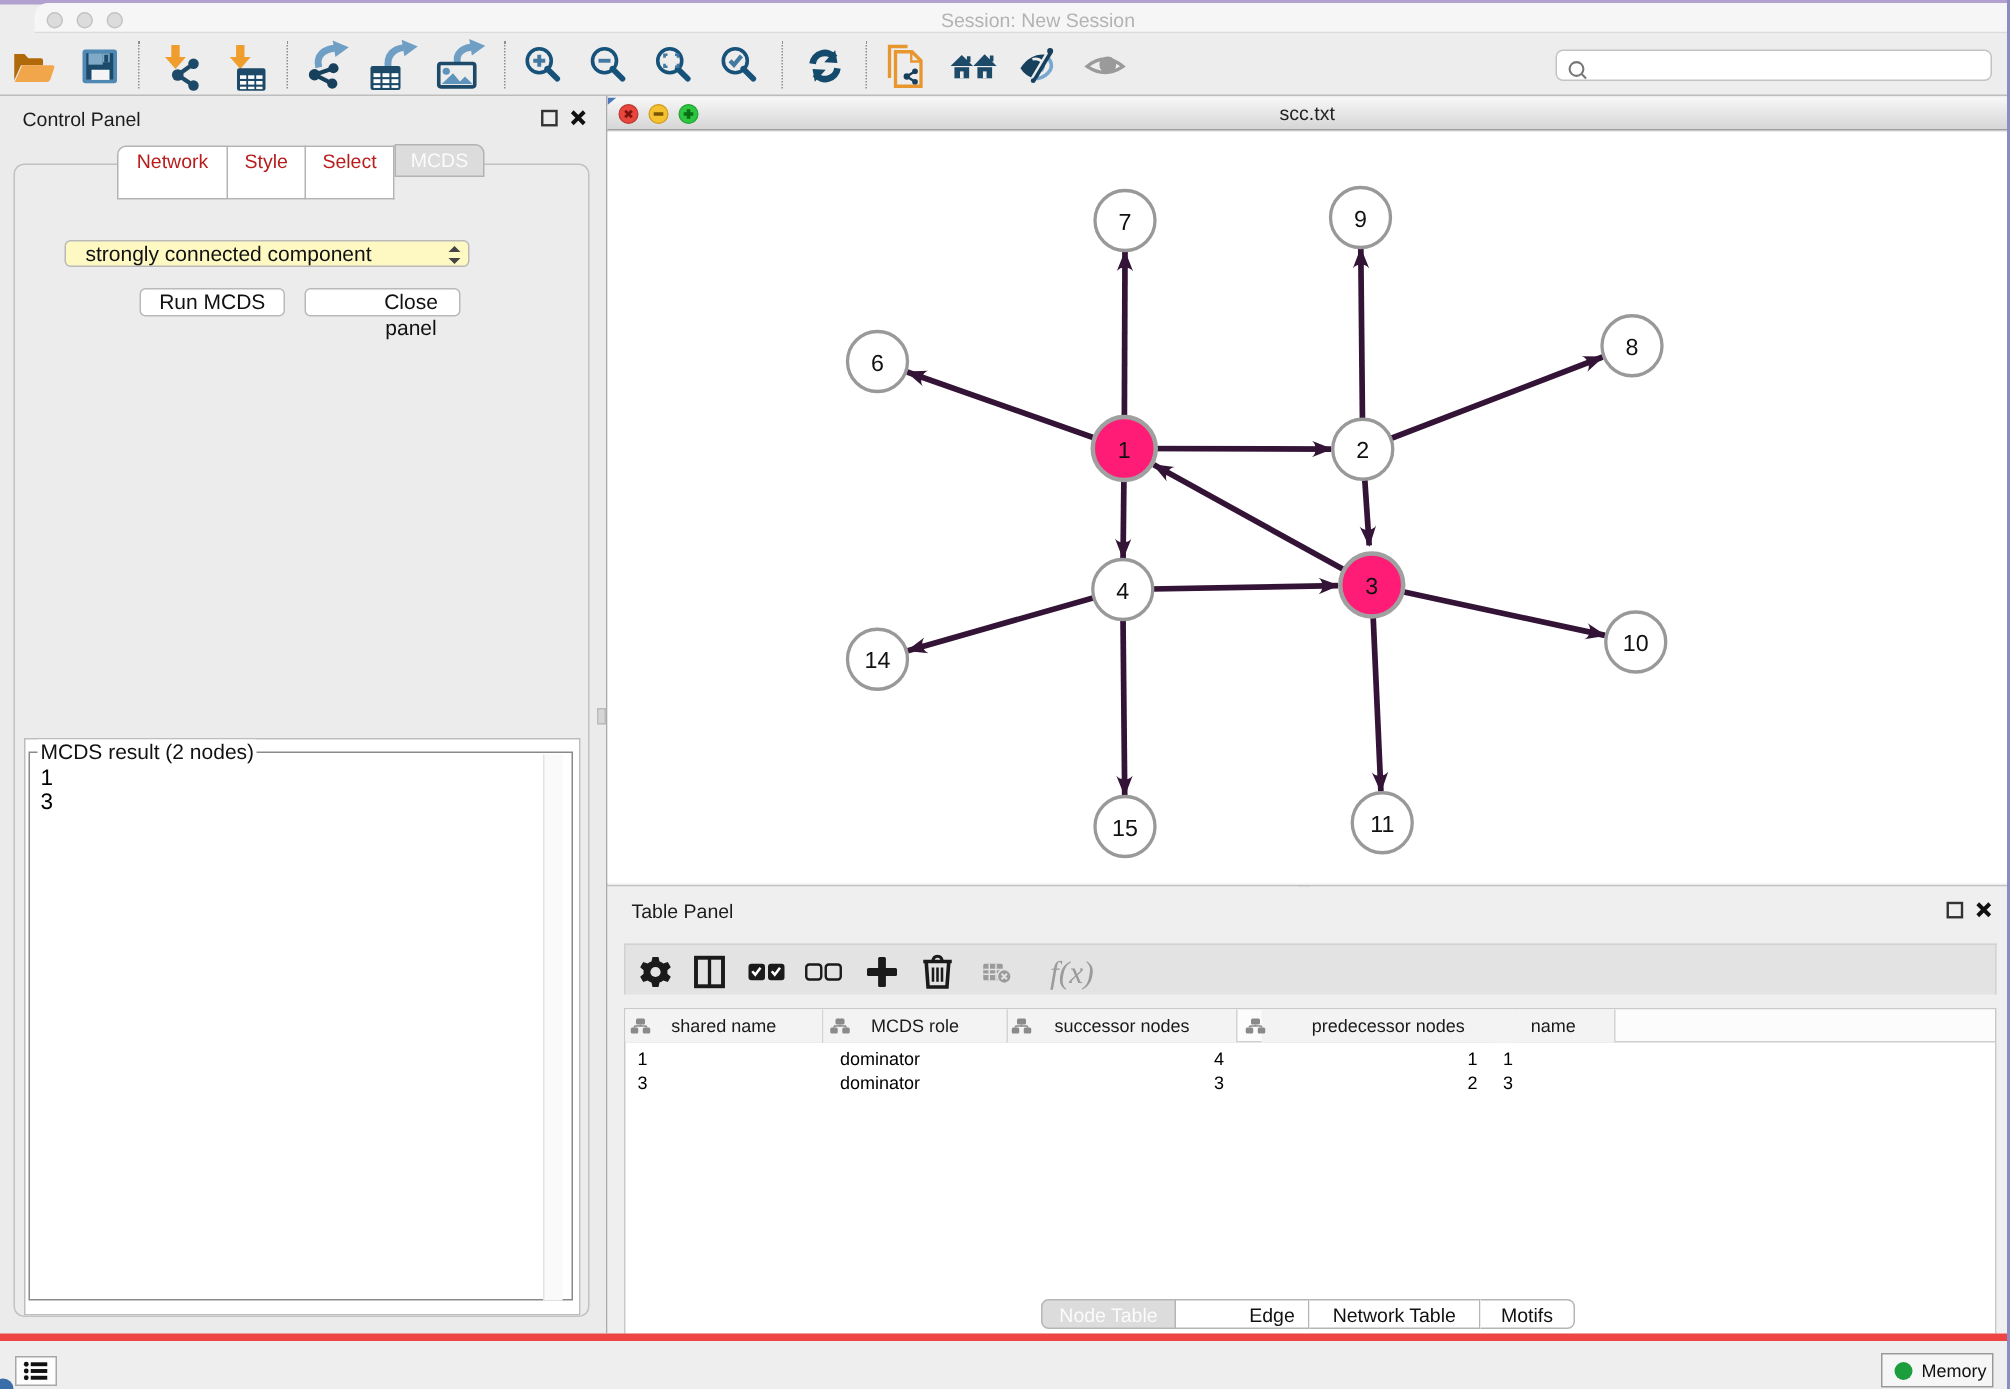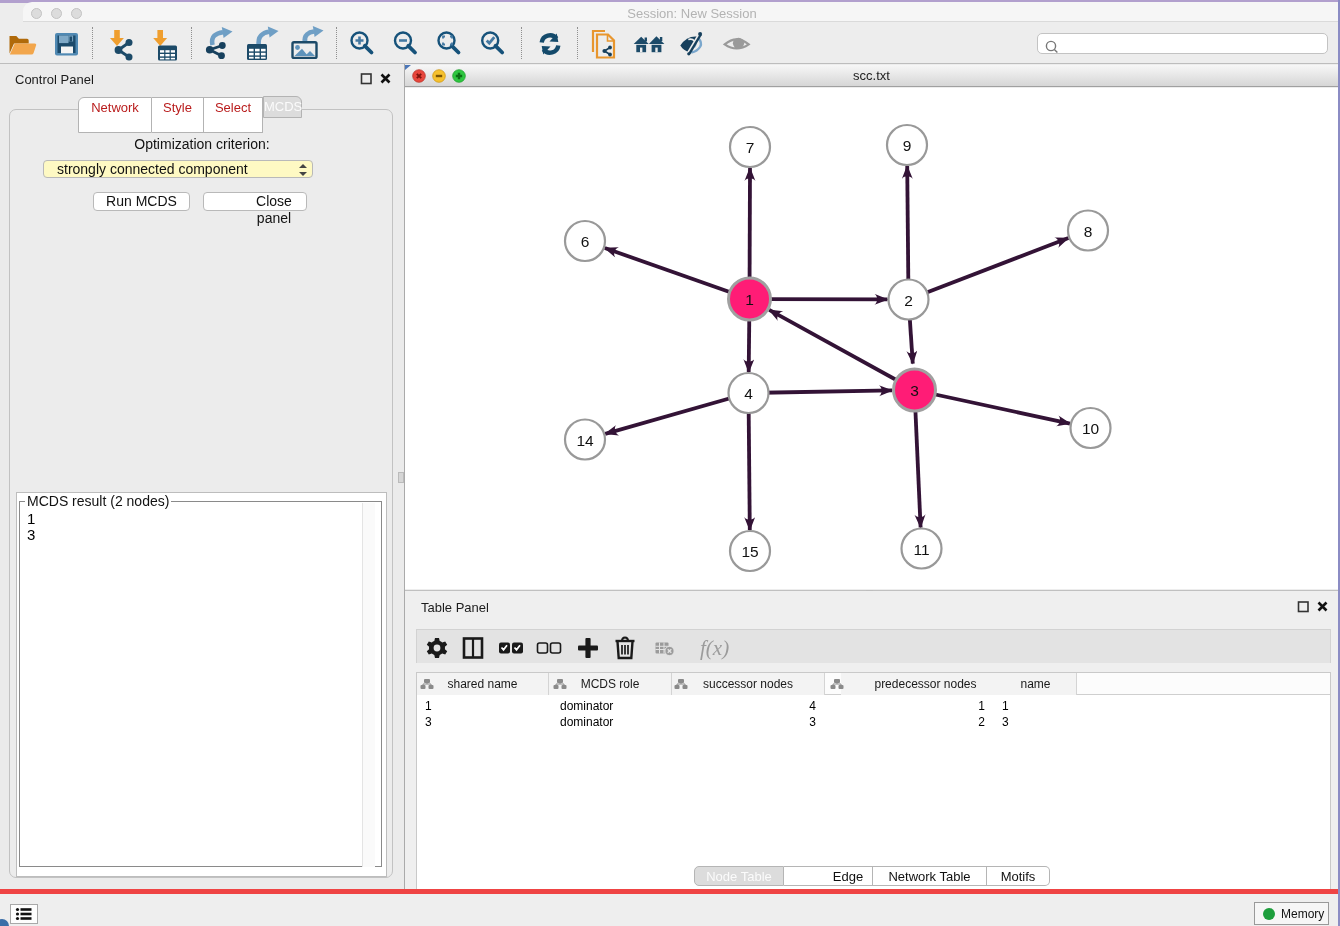--- a/index.html
+++ b/index.html
@@ -243,22 +243,21 @@
 <div class="abs" id="cpanel">
   <div id="cpanel-title">Control Panel</div>
   <svg width="34" height="16" viewBox="0 0 34 16" style="position:absolute;left:359px;top:7px">
     <rect x="2.5" y="3" width="9.5" height="9.5" fill="none" stroke="#333" stroke-width="1.6"></rect>
     <path d="M22.5,3.5 L30.5,11.5 M30.5,3.5 L22.5,11.5" stroke="#111" stroke-width="2.6"></path>
   </svg>
   <div id="cp-tabpanel"></div>
   <div class="tab" style="left:78px; width:74px; border-radius:6px 0 0 0;">Network</div>
   <div class="tab" style="left:152px; width:52px; border-left:none;">Style</div>
   <div class="tab" style="left:204px; width:59px; border-left:none;">Select</div>
-  <div class="tab" style="left:263px; width:39px; top:32px; height:22px; border-radius:0 6px 0 0; background:#dcdcdc; color:#fbfbfb;">MCDS</div>
-  <div id="optlabel">Optimization criterion:</div>
+  <div class="tab" style="left:263px; width:60px; top:32px; height:22px; border-radius:0 6px 0 0; background:#dcdcdc; color:#fbfbfb;">MCDS</div>
   <div id="combo">strongly connected component
     <svg width="12" height="14" viewBox="0 0 12 14" style="position:absolute;right:3px;top:2px">
       <path d="M2,5 L6,1 L10,5 Z" fill="#444"></path>
       <path d="M2,9 L6,13 L10,9 Z" fill="#444"></path>
     </svg>
   </div>
   <div class="cpbtn" style="left:93px; width:97px;">Run MCDS</div>
   <div class="cpbtn" style="left:203px; width:104px;padding-left:38px;">Close panel</div>
   <div id="resultwrap">
     <div id="fieldset">

